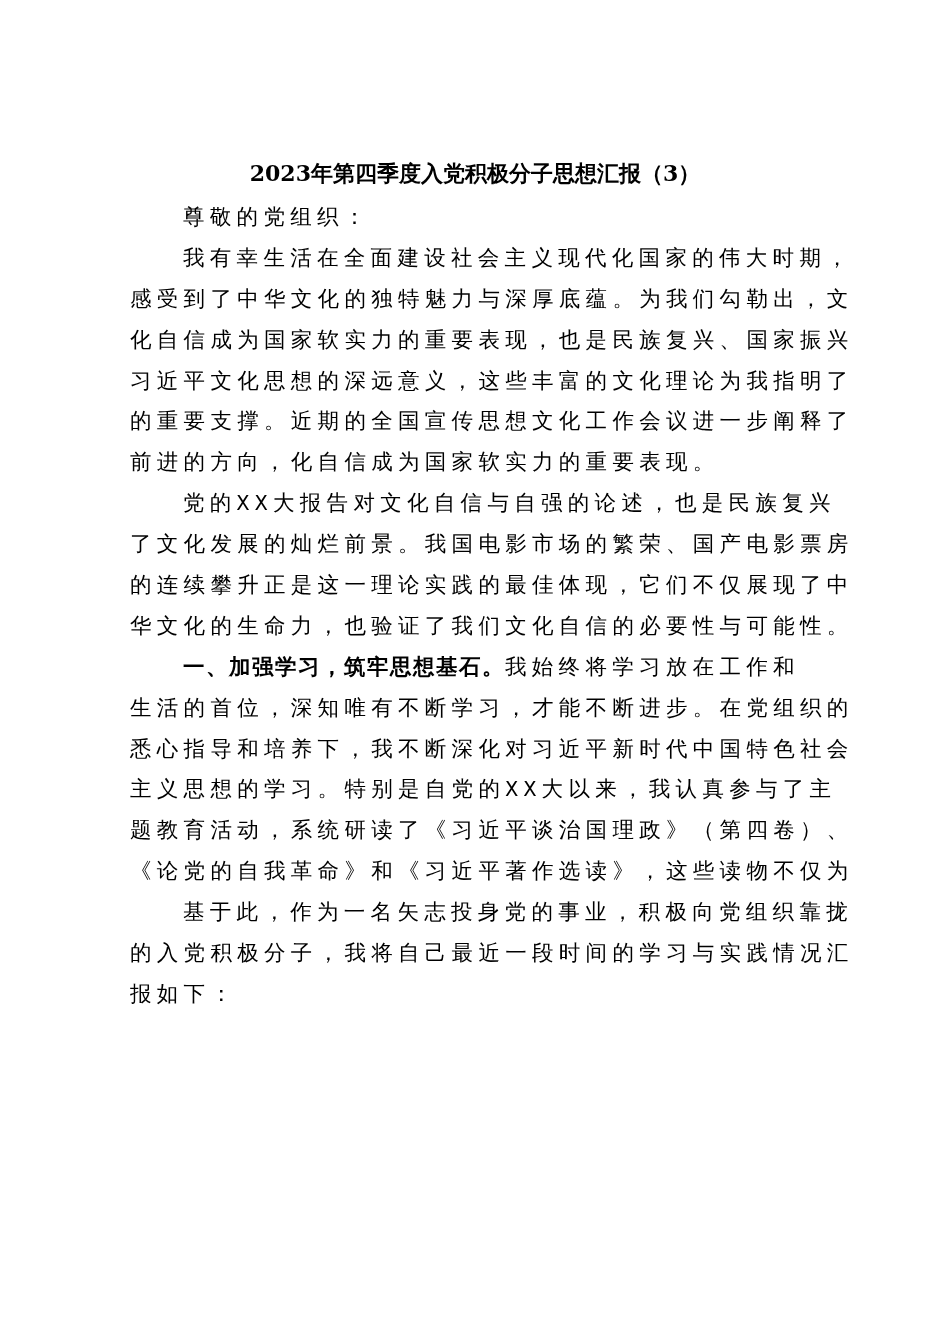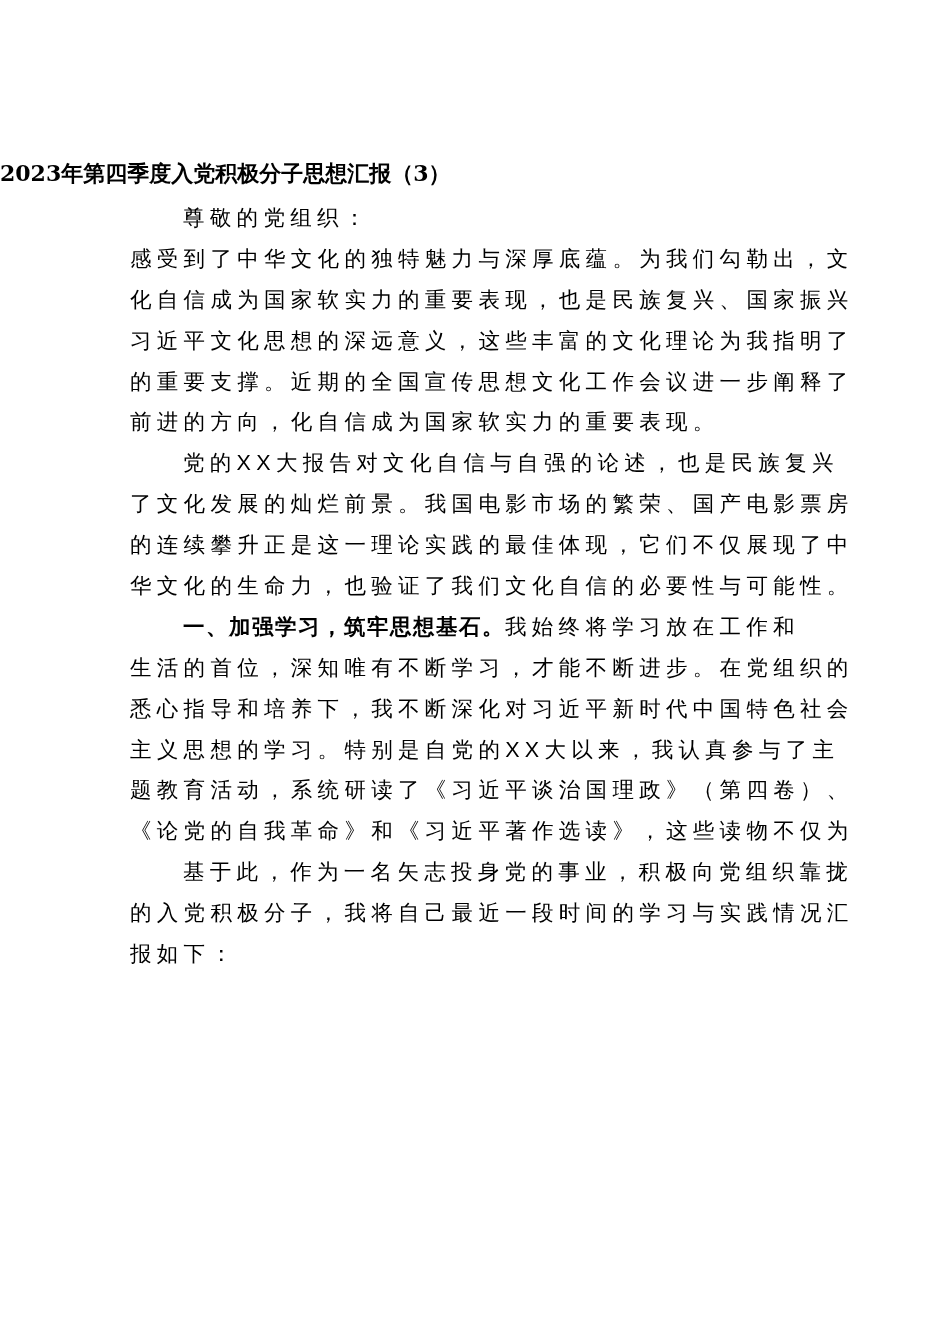--- a/index.html
+++ b/index.html
@@ -1,44 +1,45 @@
 <!DOCTYPE html>
 <html><head>
 <meta charset="utf-8">
 <style>
   html, body { margin: 0; padding: 0; background: #ffffff; }
   body { width: 950px; height: 1344px; position: relative; overflow: hidden; }
   .page {
     position: absolute; left: 0; top: 0; width: 950px; height: 1344px; background: #ffffff;
   }
   .title {
-    position: absolute; top: 158px; left: 0; width: 950px; 
+    position: absolute; top: 158px; left: 0; width: 950px; text-align: center;
     font-family: "DejaVu Serif", "Liberation Serif", serif; font-weight: bold;
     font-size: 22px; line-height: 30px; color: #000; letter-spacing: 0px;
   }
   .body {
     position: absolute; left: 130px; top: 198px; width: 700px;
-    font-family: Liberation Sans, sans-serif;
+    font-family: Liberation Mono, monospace;
     font-size: 21.5px; line-height: 40.9px; color: #000;
     letter-spacing: 5.3px; text-align: justify;
   }
   .line { display: block; white-space: nowrap; height: 40.9px; }
   .indent { padding-left: 53px; }
   .bold { font-weight: bold; letter-spacing: 1.5px; }
 </style>
 </head>
 <body>
 
 <div class="page">
   <div class="title">2023年第四季度入党积极分子思想汇报（3）</div>
 
   <div class="body">
     <span class="line indent">尊敬的党组织：</span>
 
     <div>
+      <span class="line indent">我有幸生活在全面建设社会主义现代化国家的伟大时期，</span>
       <span class="line">感受到了中华文化的独特魅力与深厚底蕴。为我们勾勒出，文</span>
       <span class="line">化自信成为国家软实力的重要表现，也是民族复兴、国家振兴</span>
       <span class="line">习近平文化思想的深远意义，这些丰富的文化理论为我指明了</span>
       <span class="line">的重要支撑。近期的全国宣传思想文化工作会议进一步阐释了</span>
       <span class="line">前进的方向，化自信成为国家软实力的重要表现。</span>
     </div>
 
     <div>
       <span class="line indent">党的XX大报告对文化自信与自强的论述，也是民族复兴</span>
       <span class="line">了文化发展的灿烂前景。我国电影市场的繁荣、国产电影票房</span>

